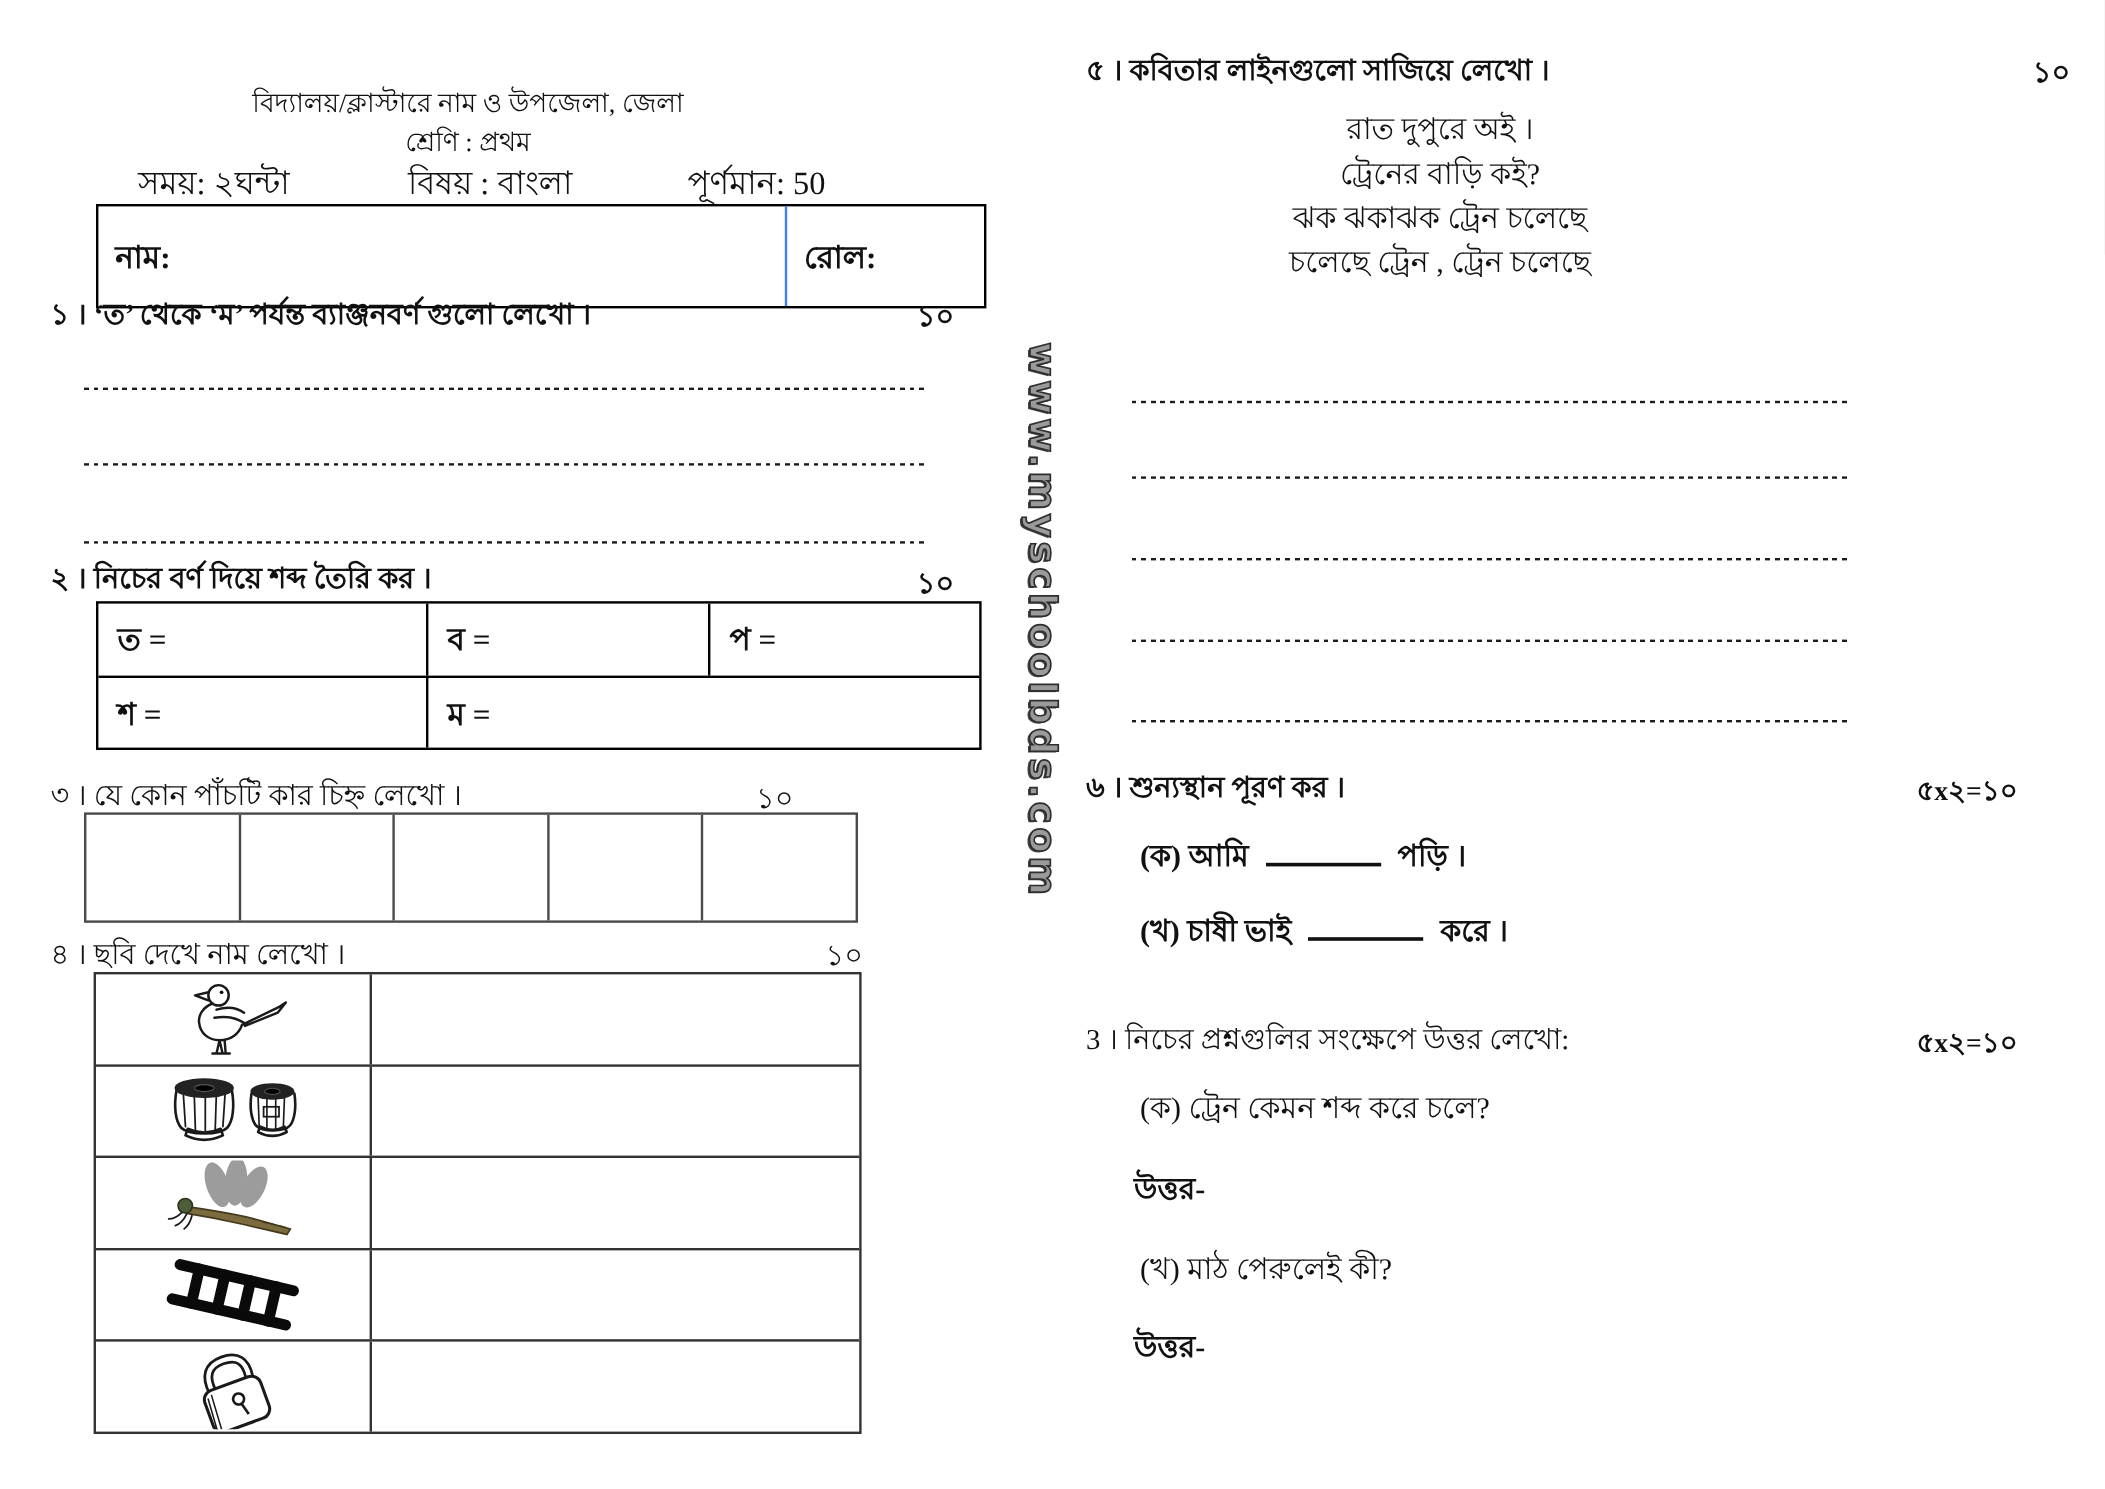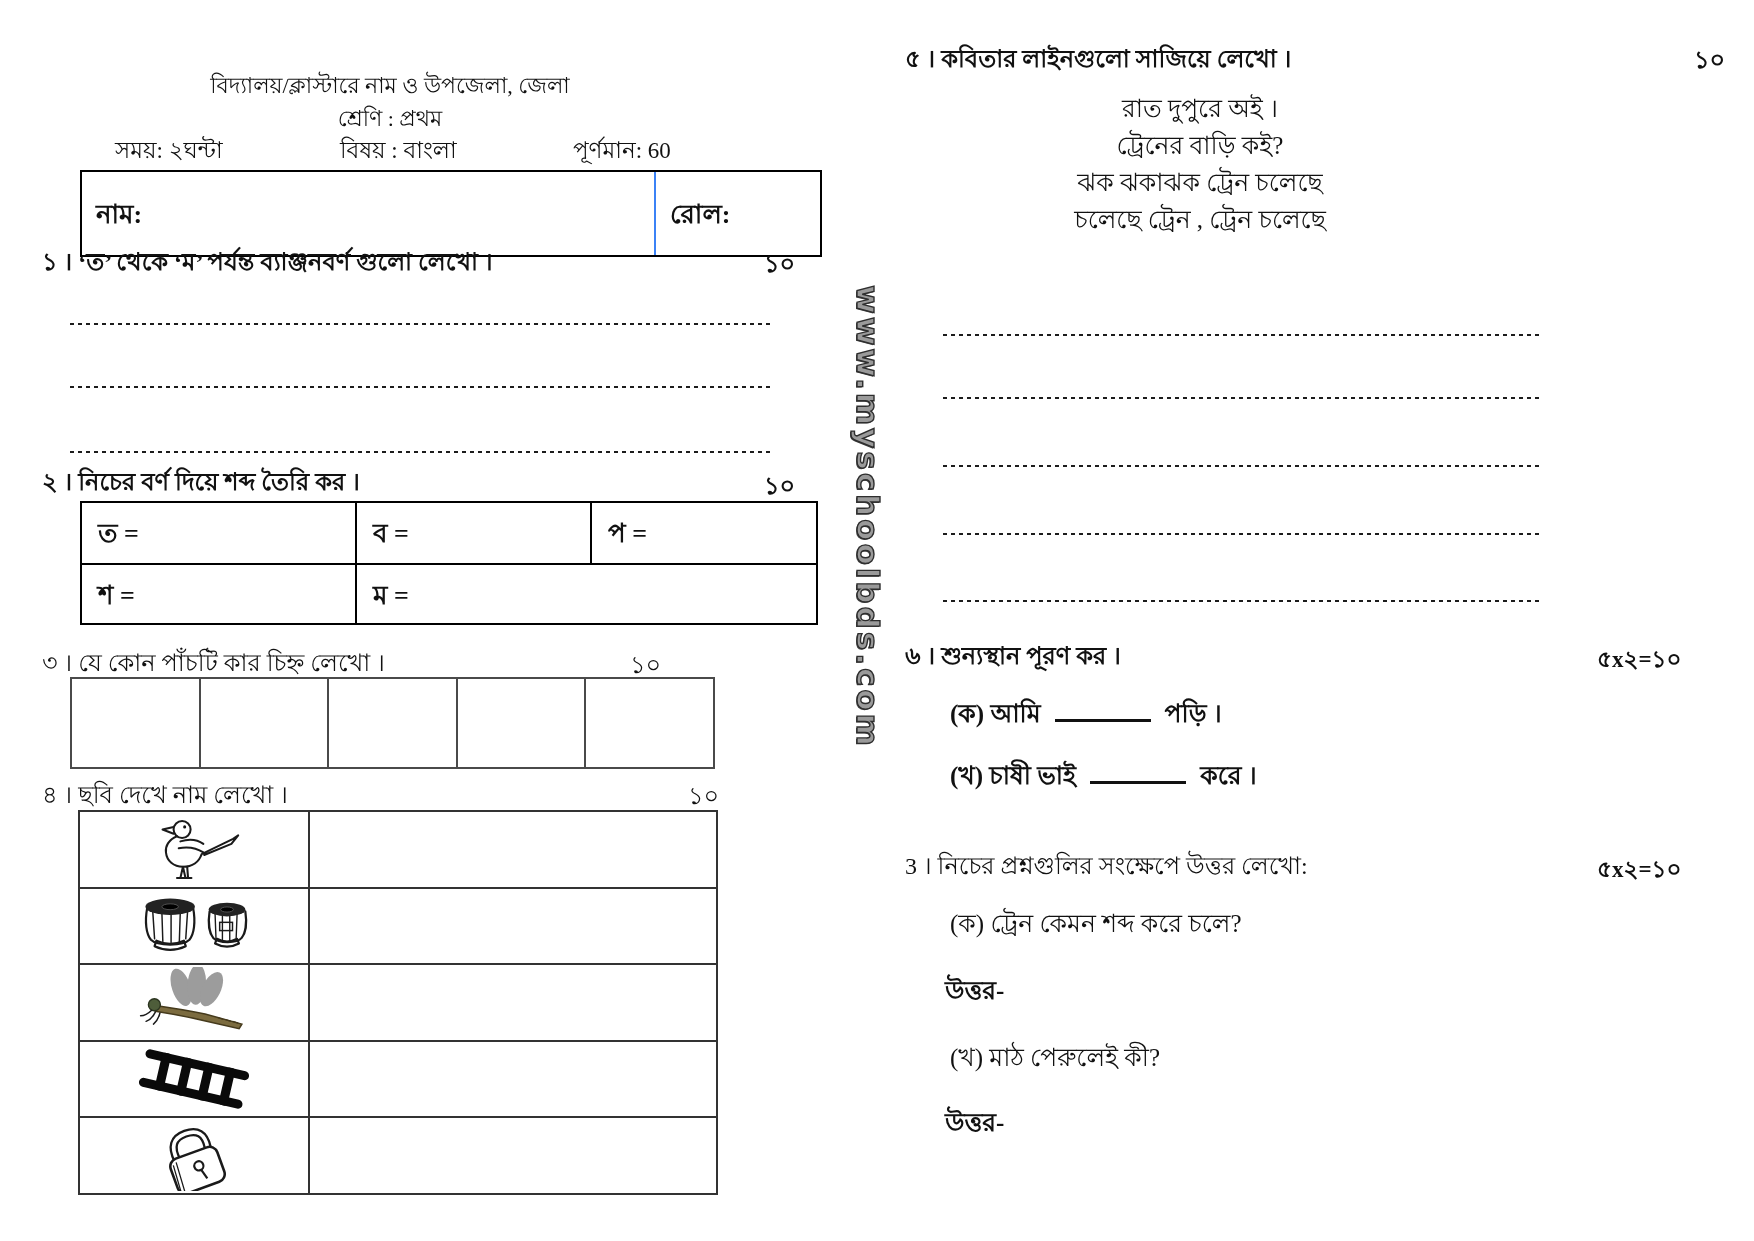--- a/index.html
+++ b/index.html
@@ -7,21 +7,21 @@
     position:relative;width:1754px;height:1241px;background:#ffffff;overflow:hidden;
     font-family:"Liberation Serif","DejaVu Serif",serif;color:#111;
   }
   .abs{position:absolute;}
   .ctr{text-align:center;}
   .b{font-weight:bold;}
   .t27{font-size:27px;}
   .t24{font-size:24px;}
   .t25{font-size:25px;}
   .t22{font-size:22px;}
-  .t21{font-size:23px;}
+  .t21{font-size:27px;}
 
   
   .namebox{left:80px;top:170px;width:738px;height:83px;border:2px solid #000;display:flex;}
   .namecell{width:558px;border-right:2px solid #3b82f6;padding:22px 0 0 14px;font-size:26px;font-weight:bold;}
   .rollcell{flex:1;padding:22px 0 0 14px;font-size:26px;font-weight:bold;}
 
   
   .dotline{height:3px;background-image:repeating-linear-gradient(90deg,#1c1c1c 0 4px,rgba(0,0,0,0) 4px 8px);background-size:100% 2px;background-repeat:no-repeat;background-position:left bottom;}
 
   
@@ -67,21 +67,21 @@
 </head>
 <body>
 
 <div id="page">
 
   <div class="abs ctr t22" style="left:40px;top:101px;width:700px;">শ্রেণি :  প্রথম</div>
   <div class="abs ctr t22" style="left:40px;top:68px;width:700px;">বিদ্যালয়/ক্লাস্টারে নাম ও উপজেলা, জেলা</div>
 
   <div class="abs t21" style="left:115px;top:132px;">সময়: ২ঘন্টা</div>
   <div class="abs t21" style="left:340px;top:132px;">বিষয় : বাংলা</div>
-  <div class="abs t21" style="left:573px;top:132px;">পূর্ণমান: 60</div>
+  <div class="abs t21" style="left:573px;top:132px;">পূর্ণমান: 50</div>
 
   <div class="abs namebox">
     <div class="namecell">
       <span>নাম:</span>
     </div>
     <div class="rollcell">
       <span>রোল:</span>
     </div>
   </div>
 

